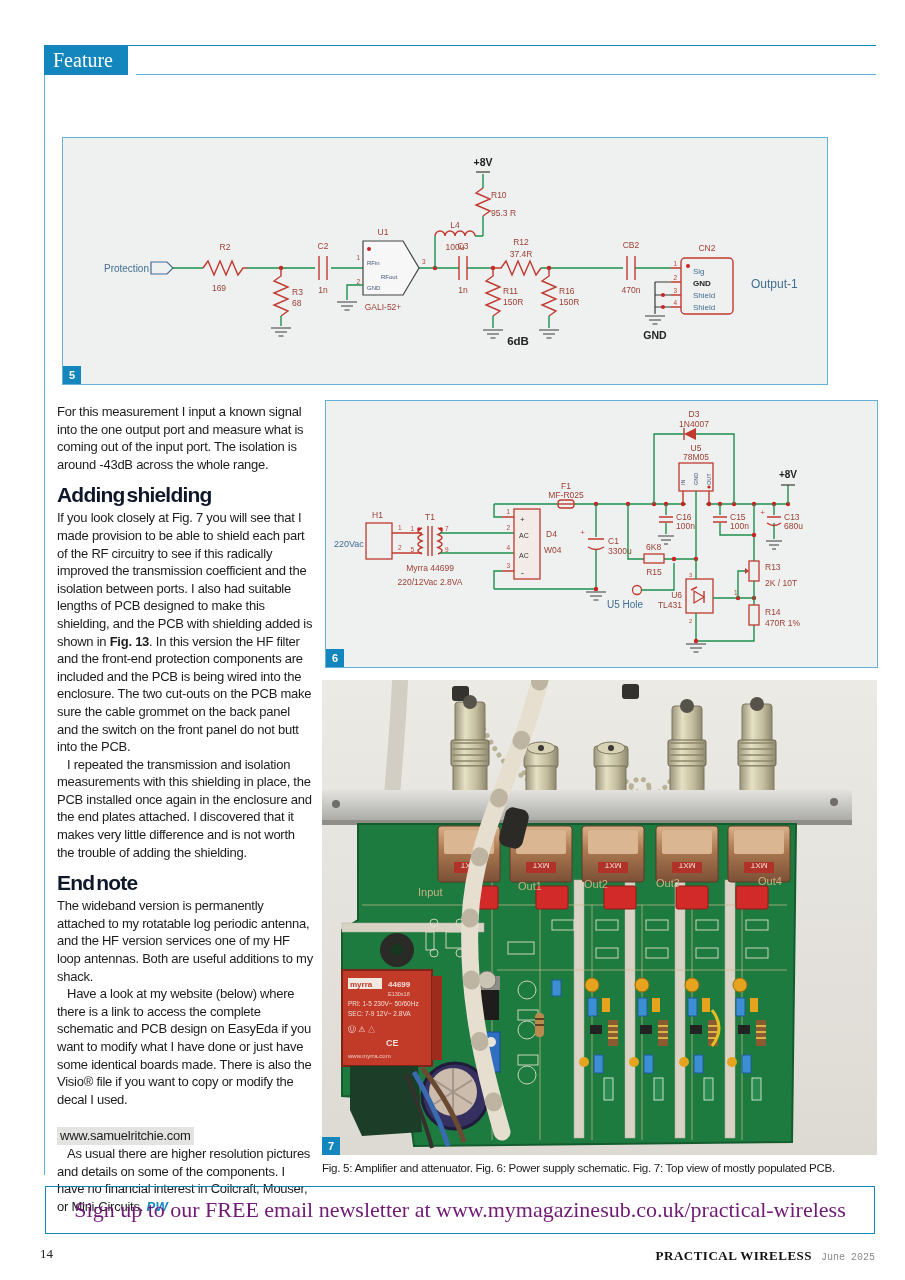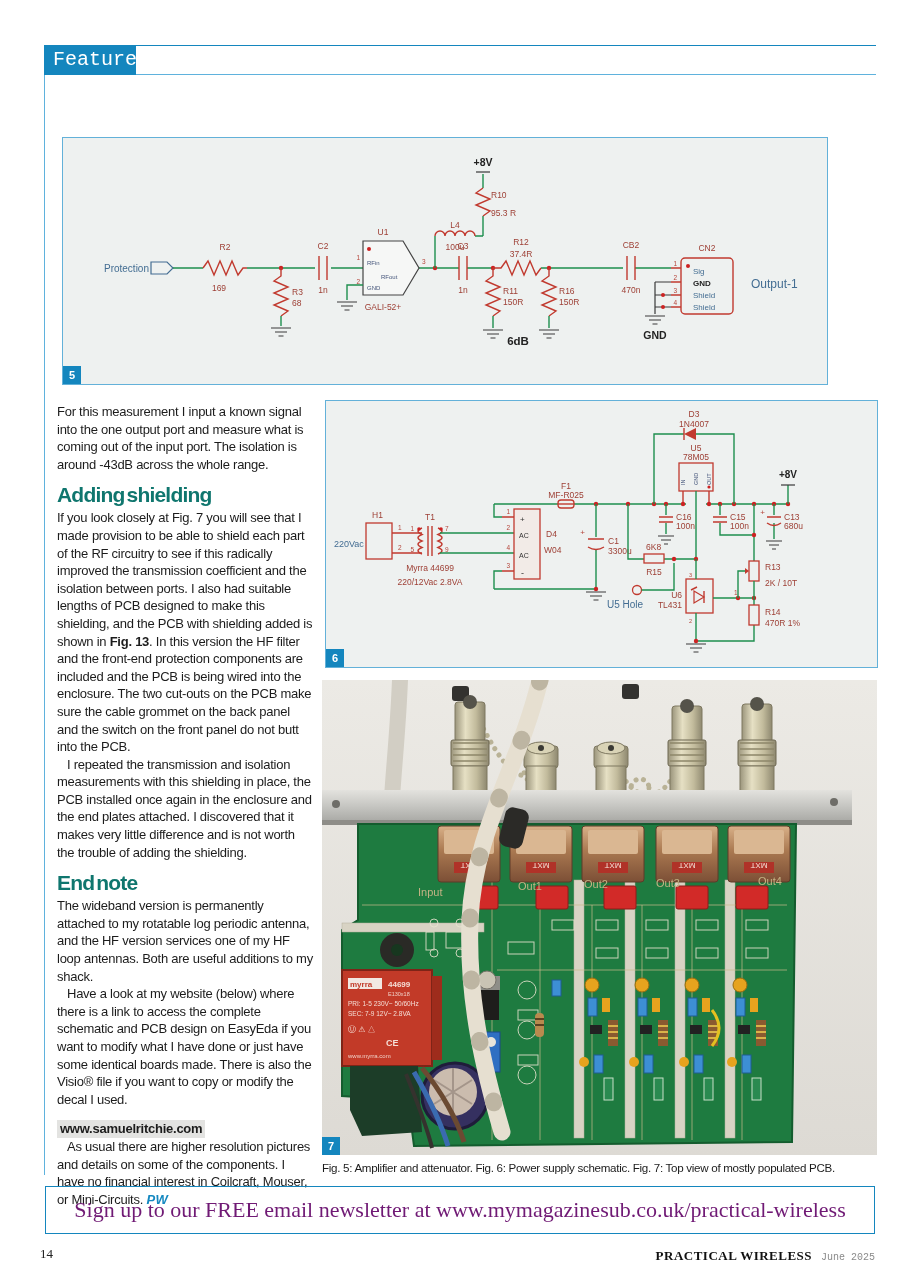--- a/index.html
+++ b/index.html
@@ -1,21 +1,21 @@
 <!DOCTYPE html>
 <html><head>
 <meta charset="utf-8">
 <style>
   html,body{margin:0;padding:0;background:#ffffff;}
   #page{position:relative;width:905px;height:1280px;background:#ffffff;overflow:hidden;
         font-family:"Liberation Sans",sans-serif;color:#1c1c1c;}
   
   #top-rule{position:absolute;left:44px;top:45px;width:832px;height:1px;background:#1486be;}
-  #feature-tab{position:absolute;left:44px;top:45px;width:92px;height:30px;background:#1486be;
-      color:#fff;font-family:Liberation Mono, monospace;font-size:20px;line-height:30px;padding-left:9px;box-sizing:border-box;}
+  #feature-tab{position:absolute;left:44px;top:45px;width:84px;height:30px;background:#1486be;
+      color:#fff;font-family:Liberation Serif, serif;font-size:20px;line-height:30px;padding-left:9px;box-sizing:border-box;}
   #tab-rule{position:absolute;left:136px;top:74px;width:740px;height:1px;background:#5fb2dd;}
   #left-rule{position:absolute;left:44px;top:75px;width:1px;height:1100px;background:#5fb2dd;}
   
   .fig{position:absolute;background:#eef1f0;border:1.5px solid #63b1d9;box-sizing:border-box;}
   #fig5{left:62px;top:137px;width:766px;height:248px;}
   #fig6{left:325px;top:400px;width:553px;height:268px;}
   #fig7{left:322px;top:680px;width:555px;height:475px;border:none;background:#e7e4df;}
   .badge{position:absolute;left:0;bottom:0;width:18px;height:18px;background:#1486be;color:#fff;
       font-size:11px;font-weight:bold;text-align:center;line-height:18px;}
   
@@ -28,22 +28,22 @@
   .w{stroke:#1e8f4e;fill:none;stroke-width:1.4;}
   .r{stroke:#c13a2f;fill:none;stroke-width:1.4;}
   .g{stroke:#3a3a3a;fill:none;stroke-width:1.2;}
   .dot{fill:#cc2222;}
   
   #column{position:absolute;left:57px;top:403px;width:257px;font-size:13px;line-height:17.6px;
       letter-spacing:-0.25px;}
   #column p{margin:0;}
   #column p.ind{text-indent:10px;}
   #column h2{margin:11px 0 3px 0;font-size:21px;letter-spacing:-0.8px;word-spacing:-3px;
-      color:#0f766e;line-height:22px;font-weight:bold;}
-  .weburl{display:inline-block;background:#e3e3e1;font-weight:bold;padding:0 3px;margin-top:12px;}
+      color:#0f172a;line-height:22px;font-weight:bold;}
+  .weburl{display:inline-block;background:#e3e3e1;font-weight:normal;padding:0 3px;margin-top:19px;}
   .pw{color:#1488c0;font-weight:bold;font-style:italic;letter-spacing:0.5px;}
   
   #caption{position:absolute;left:322px;top:1161px;width:556px;font-size:11.6px;font-weight:normal;
       letter-spacing:-0.3px;}
   
   #banner{position:absolute;left:45px;top:1186px;width:830px;height:48px;border:1.5px solid #1486be;
       box-sizing:border-box;text-align:center;}
   #banner span{font-family:"Liberation Serif",serif;font-size:22px;line-height:45px;color:#701a75;}
   
   #page-num{position:absolute;left:40px;top:1246px;font-family:"Liberation Serif",serif;font-size:13px;color:#222;}

